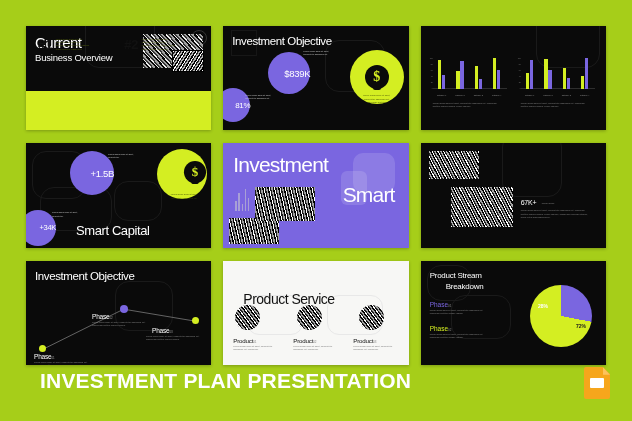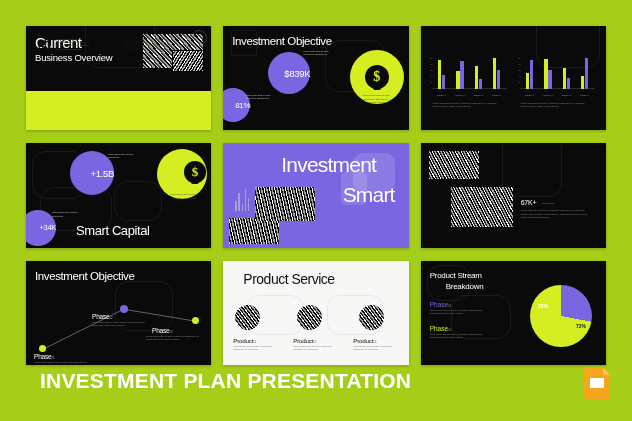--- a/index.html
+++ b/index.html
@@ -108,21 +108,21 @@
   .bar { width:3.2px; }
   .bar.y { background:#d4ee22; }
   .bar.p { background:#7a66e0; }
   .cat { position:absolute; bottom:-7px; left:50%; transform:translateX(-50%); font-size:1.9px; color:#909090; white-space:nowrap; }
   .yaxis { position:absolute; left:0; bottom:9px; top:3px; width:4px; display:flex; flex-direction:column; justify-content:space-between; align-items:flex-end; }
   .yaxis i { font-size:1.7px; color:#7c7c7c; font-style:normal; }
   .axline { position:absolute; left:4.5px; right:0; bottom:9px; height:1px; background:#2e2e2e; }
 
   
   
-  .s5-t { position:absolute; color:#fff; letter-spacing:-.8px; font-size:21px; line-height:.95;margin-left:48px; }
+  .s5-t { position:absolute; color:#fff; letter-spacing:-.8px; font-size:21px; line-height:.95; }
   .s5-block { position:absolute; background:rgba(255,255,255,.14); border-radius:10px; }
   .s5-img {
     position:absolute;
     background:
       repeating-linear-gradient(77deg,#ededed 0 1px,#2c2c2c 1px 2.3px,#9a9a9a 2.3px 3.8px,#121212 3.8px 5.2px),
       #777;
     filter:grayscale(1) contrast(1.2);
   }
   .s5-bars { position:absolute; display:flex; gap:1.5px; align-items:flex-end; opacity:.55; }
   .s5-bars i { display:block; width:1.6px; background:#cfcfcf; }
@@ -139,21 +139,21 @@
   .s6-stat { position:absolute; color:#fff; font-size:7px; letter-spacing:-.2px; }
 
   
   .dot { position:absolute; border-radius:50%; }
   .dot.y { background:#d4ee22; }
   .dot.p { background:#7a66e0; }
   .phase { position:absolute; color:#fff; font-size:6.5px; letter-spacing:-.2px; }
   .phase small { font-size:3px; color:#9a9a9a; }
 
   
-  .s8-t { position:absolute; color:#111; font-size:14px; letter-spacing:-.5px; }
+  .s8-t { position:absolute; color:#111; font-size:14px; letter-spacing:-.5px;margin-top:20px; }
   .s8-circ {
     position:absolute; width:25px; height:25px; border-radius:50%;
     background:
       repeating-linear-gradient(53deg,#efefef 0 1px,#2e2e2e 1px 2.2px,#9e9e9e 2.2px 3.6px,#111 3.6px 5px),
       #7a7a7a;
     filter:grayscale(1) contrast(1.2);
   }
   .s8-lbl { position:absolute; color:#111; font-size:6.2px; letter-spacing:-.2px; }
   .s8-lbl small { font-size:3px; color:#888; }
   .s8-curve { position:absolute; border:1px solid #e2e2e2; border-radius:12px; }

